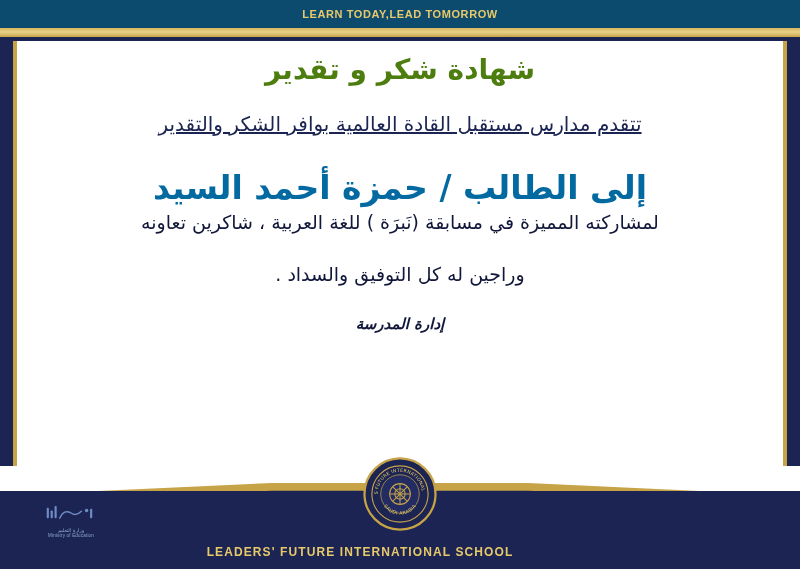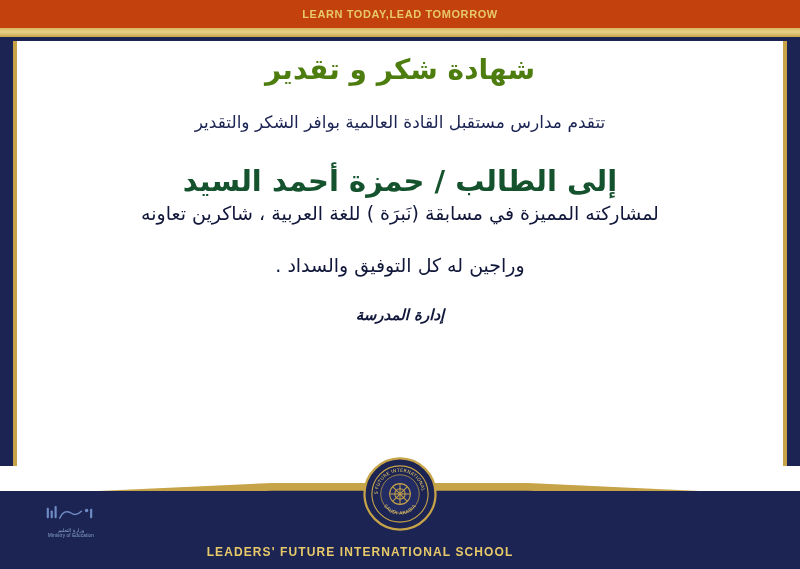--- a/index.html
+++ b/index.html
@@ -22,21 +22,21 @@
     overflow: hidden;
   }
 
   
   .top-banner {
     position: absolute;
     top: 0;
     left: 0;
     width: 800px;
     height: 28px;
-    background: #c2410c;
+    background: #0c4a6e;
     display: flex;
     align-items: center;
     justify-content: center;
   }
   .top-banner-text {
     color: #e8c96a;
     font-family: "Liberation Sans", sans-serif;
     font-size: 11px;
     font-weight: bold;
     letter-spacing: 0.6px;
@@ -92,28 +92,29 @@
 
   .cert-title {
     margin-top: 12px;
     font-size: 28px;
     font-weight: bold;
     color: #4d7c0f;
     letter-spacing: 0.5px;
   }
   .cert-subtitle {
     margin-top: 26px;
-    font-size: 17px;
+    font-size: 20px;
     color: #1b2453;
+    text-decoration: underline;
   }
   .recipient {
     margin-top: 32px;
-    font-size: 29px;
-    font-weight: bold;
-    color: #14532d;
+    font-size: 33px;
+    font-weight: bold;
+    color: #0369a1;
   }
   .reason-line-1 {
     font-size: 19px;
     color: #11173a;
     line-height: 1.6;
   }
   .reason-line-2 {
     margin-top: 26px;
     font-size: 19px;
     color: #11173a;

